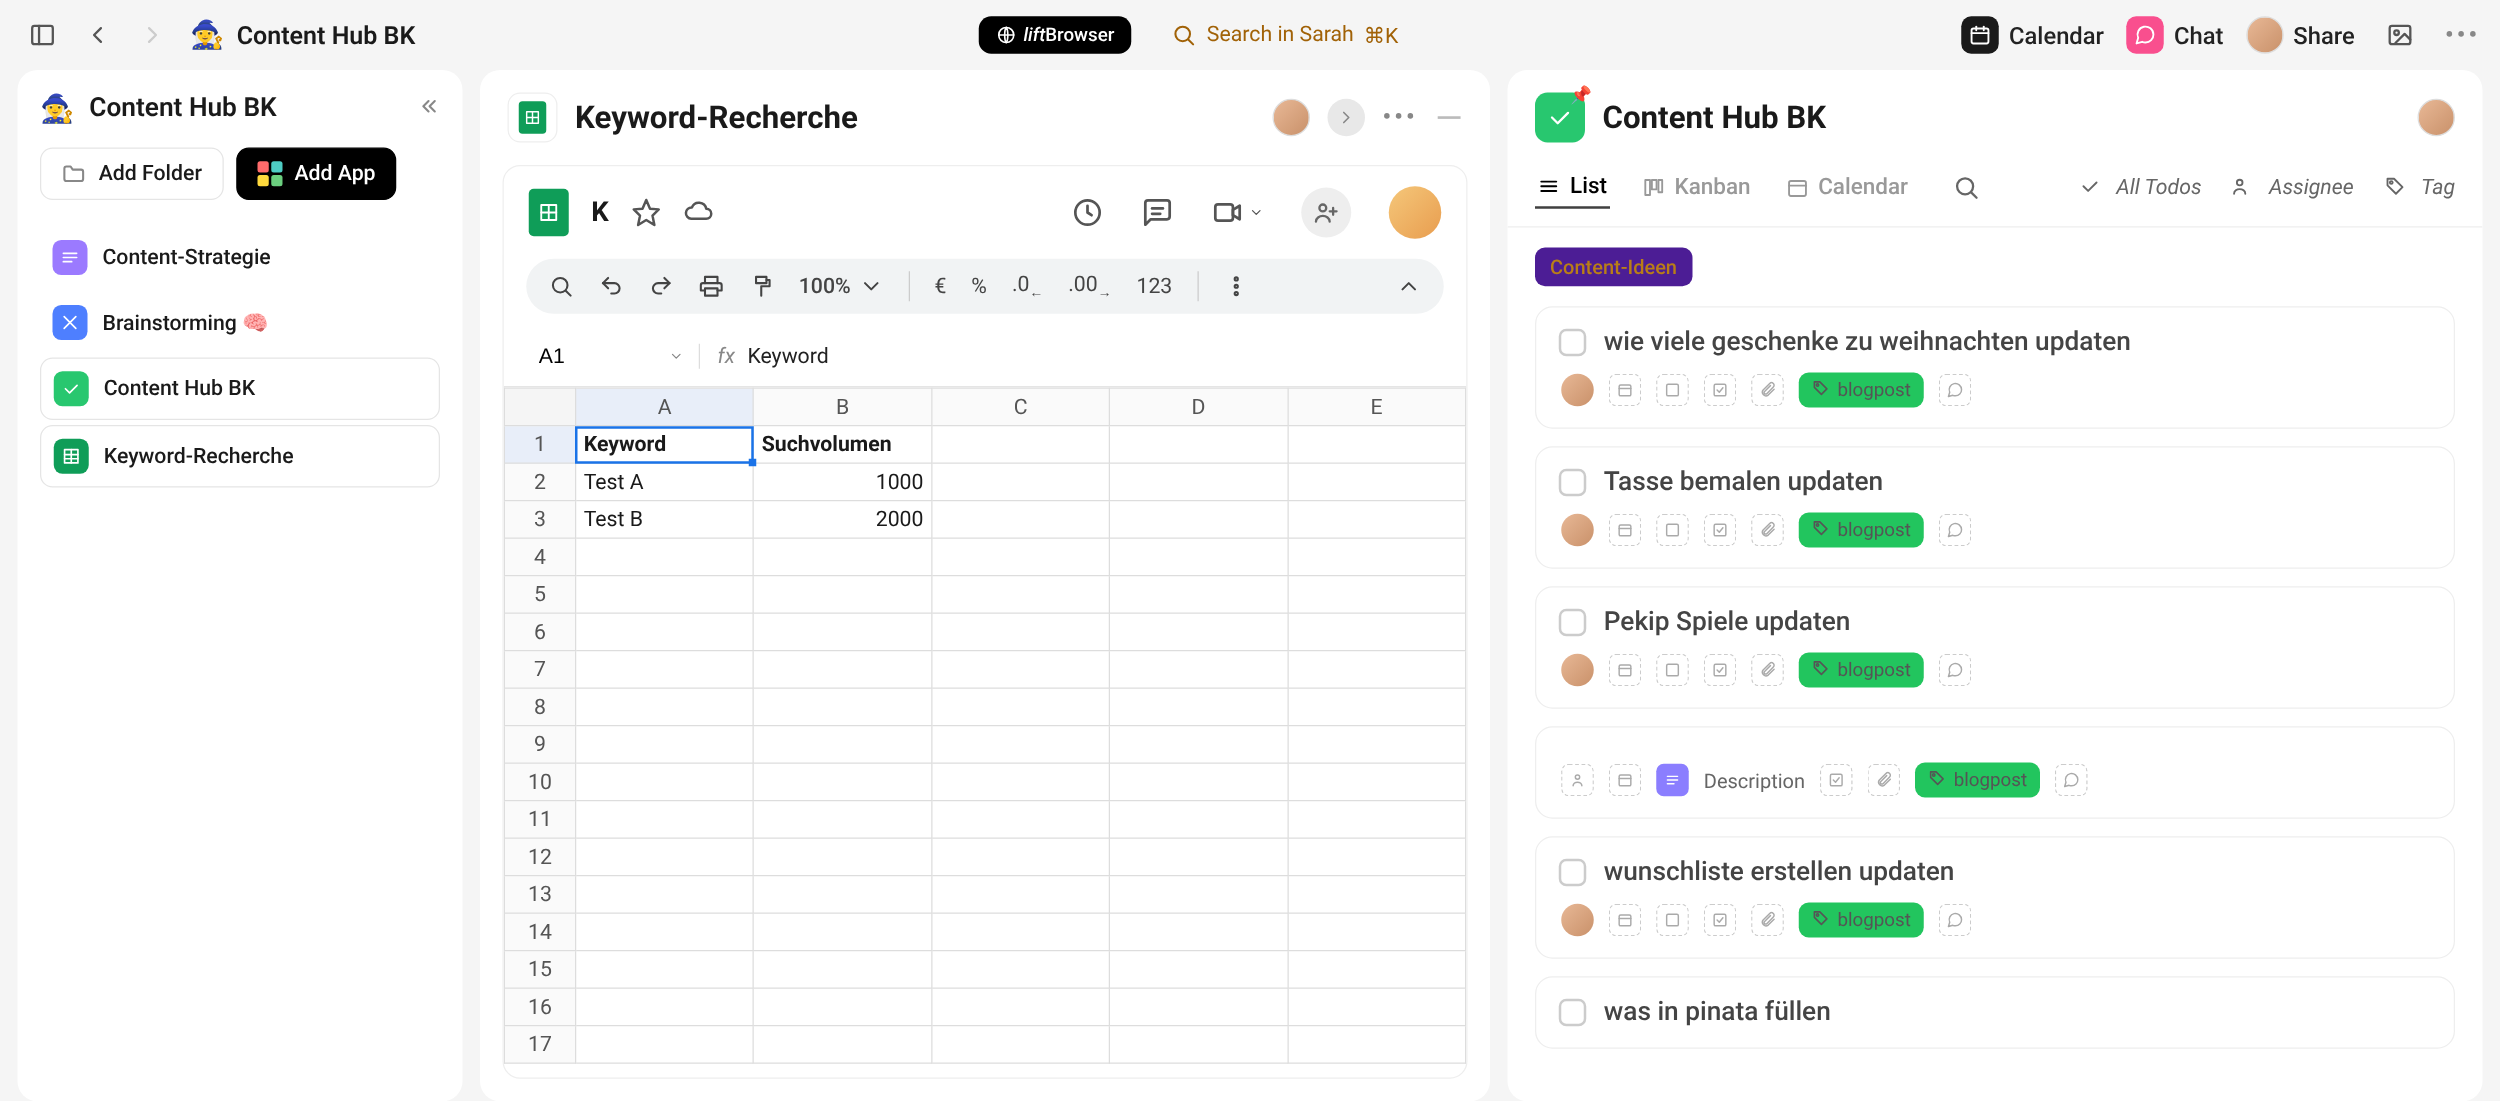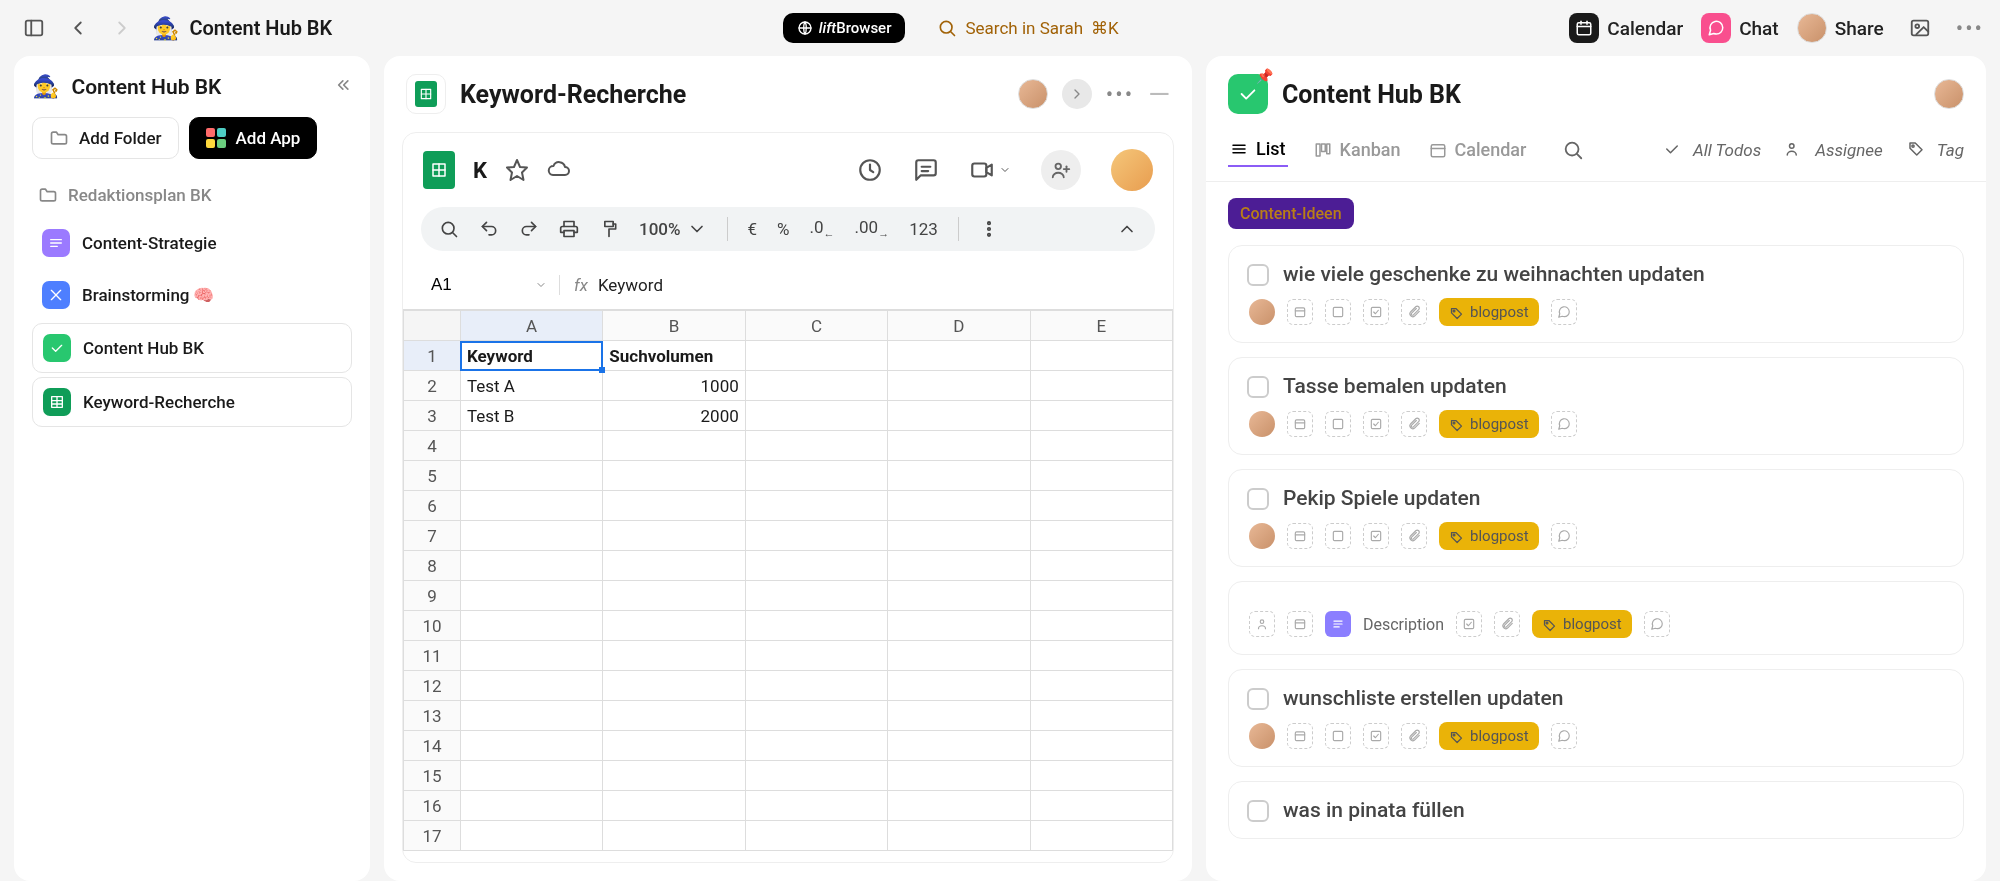--- a/index.html
+++ b/index.html
@@ -71,35 +71,35 @@
 .gs-grid th.col.sel{background:#e8eef9;}
 .gs-grid td{border:1px solid #ddd;height:30px;padding:2px 6px;}
 .gs-grid td.rownum{background:#fafafa;text-align:center;color:#555;width:56px;}
 .gs-grid td.rownum.sel{background:#e8eef9;}
 .gs-grid tr.hdr td.data{font-weight:700;background:#fff;}
 .gs-grid td.selected{outline:2px solid #1a73e8;outline-offset:-2px;position:relative;}
 .gs-grid td.selected::after{content:"";position:absolute;right:-3px;bottom:-3px;width:6px;height:6px;background:#1a73e8;}
 .gs-grid td.num{text-align:right;}
 .view-tabs{display:flex;align-items:center;gap:24px;padding:0 22px 14px 22px;border-bottom:1px solid #eee;}
 .vtab{display:flex;align-items:center;gap:8px;font-size:18px;font-weight:500;color:#999;cursor:pointer;padding:6px 2px;}
-.vtab.active{color:#000;border-bottom:2px solid #8b5cf6;}
+.vtab.active{color:#000;border-bottom:2px solid #404040;}
 .vtab .vi{width:18px;height:18px;}
 .v-spacer{flex:1;}
 .v-action{display:flex;align-items:flex-start;gap:12px;color:#666;font-size:17px;cursor:pointer;font-style:italic;}
 .tasks-body{padding:16px 22px;overflow-y:auto;flex:1;}
 .tag-pill{display:inline-block;background:#4c1d95;color:#b97e17;border-radius:8px;padding:6px 12px;font-size:16px;font-weight:500;margin-bottom:16px;}
 .task-card{border:1px solid #eee;border-radius:14px;padding:16px 18px;margin-bottom:14px;}
-.task-row{display:flex;align-items:flex-end;gap:14px;}
+.task-row{display:flex;align-items:center;gap:14px;}
 .chk{width:22px;height:22px;border:2px solid #ccc;border-radius:6px;flex-shrink:0;cursor:pointer;}
 .task-title{font-size:21px;font-weight:500;color:#444;}
 .task-meta{display:flex;align-items:center;gap:12px;margin-top:12px;padding-left:2px;}
 .meta-ico{width:26px;height:26px;border:1px dashed #ccc;border-radius:6px;display:flex;align-items:center;justify-content:center;color:#aaa;font-size:14px;}
 .meta-ico.av{border:none;border-radius:50%;background:linear-gradient(135deg,#e8b896,#c9916a);}
 .meta-ico.solid{border-style:solid;background:#8b7eff;color:#fff;border:none;}
-.tag-chip{background:#eab308;border-radius:8px;padding:5px 10px;font-size:15px;color:#555;display:flex;align-items:flex-end;gap:6px;}
+.tag-chip{background:#22c55e;border-radius:8px;padding:5px 10px;font-size:15px;color:#555;display:flex;align-items:flex-start;gap:6px;}
 .tag-chip .ti{width:15px;height:15px;}
 .fol-ic{width:20px;height:20px;color:#888;}
 .more-dots{font-size:22px;letter-spacing:2px;color:#888;cursor:pointer;}
 .minus{font-size:28px;color:#bbb;cursor:pointer;}
 svg{fill:none;stroke:currentColor;stroke-width:2;stroke-linecap:round;stroke-linejoin:round;}
 .app-sq{width:20px;height:20px;display:grid;grid-template-columns:1fr 1fr;grid-template-rows:1fr 1fr;gap:2px;}
 .app-sq span{border-radius:2px;}
 .gs-toolbar svg{width:20px;height:20px;}
 </style>
 </head>
@@ -199,26 +199,20 @@
       <div class="btn black">
         <div class="app-sq">
             <span style="background:#ff6b6b;"></span>
             <span style="background:#4ecdc4;"></span>
             <span style="background:#ffd93d;"></span>
             <span style="background:#6bcf7f;"></span>
           </div>
         <span>Add App</span>
       </div>
     </div>
-    <div class="sb-section">
-      <svg class="fol-ic" viewBox="0 0 24 24">
-          <path d="M3 7a2 2 0 0 1 2-2h4l2 3h8a2 2 0 0 1 2 2v7a2 2 0 0 1-2 2H5a2 2 0 0 1-2-2z"></path>
-        </svg>
-      <span>Redaktionsplan BK</span>
-    </div>
     <div class="sb-item">
       <div class="sb-icon purple">
           <svg width="16" height="16" viewBox="0 0 24 24" style="stroke:#fff;">
             <line x1="4" y1="7" x2="20" y2="7"></line>
             <line x1="4" y1="12" x2="20" y2="12"></line>
             <line x1="4" y1="17" x2="14" y2="17"></line>
           </svg>
         </div>
       <span>Content-Strategie</span>
     </div>

